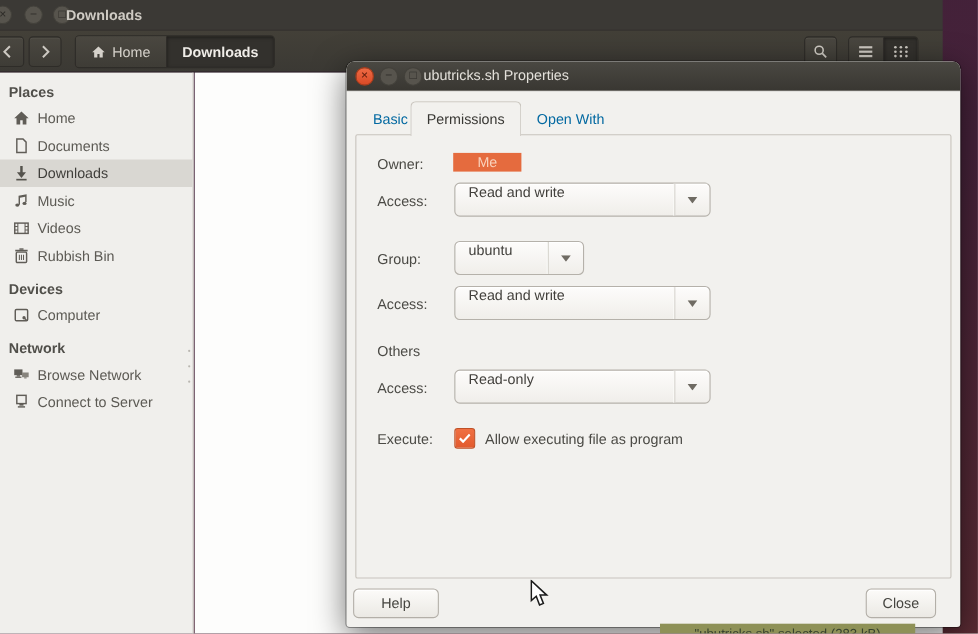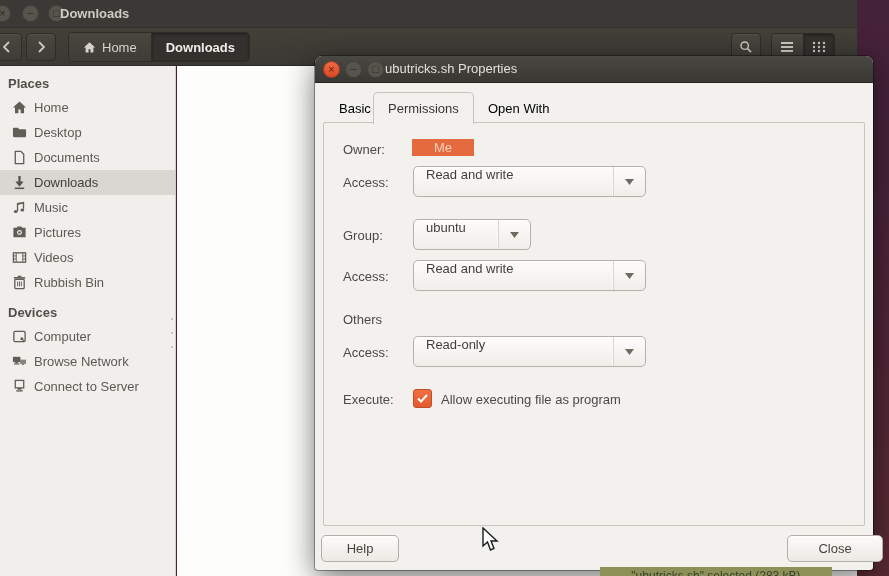--- a/index.html
+++ b/index.html
@@ -63,21 +63,21 @@
             box-shadow:0 8px 30px rgba(0,0,0,.55), 0 0 0 1px rgba(0,0,0,.35); }
   #dlg-titlebar { position:absolute; left:0; top:0; width:100%; height:27px;
                   background:linear-gradient(#4a4842,#393732); border-radius:7px 7px 0 0;
                   border-bottom:1px solid #26251f; }
   #dlg-titlebar .t-title { position:absolute; left:70px; top:5px; font-weight:normal; color:#e3e0da; }
   .wbtn.orange { background:linear-gradient(#ee6a44,#da4a26); border-color:#a83c1c; color:#5d1c0c; }
   
   .notebook { position:absolute; left:8px; right:8px; top:66px; bottom:44px;
               border:1px solid #c8c4bd; border-radius:2px; }
   .tab { position:absolute; top:38px; height:29px; display:flex; align-items:center;
-         justify-content:center; color:#000000; padding:0 14px; }
+         justify-content:center; color:#0369a1; padding:0 14px; }
   .tab.active { top:36px; height:32px; background:#f2f1ee; border:1px solid #c8c4bd;
                 border-bottom:none; border-radius:5px 5px 0 0; z-index:3; color:#383733; }
   
   .flabel { position:absolute; left:28px; color:#4b4a45; }
   .chip { position:absolute; left:97px; background:#e56b3e; color:#f9d2bc; padding:1px 22px; }
   .combo { position:absolute; left:98px; height:31px; border:1px solid #b5b1aa; border-radius:5px;
            background:linear-gradient(#fdfcfb,#f0eeea);
            box-shadow:inset 0 1px 0 #fff; display:flex; align-items:flex-start; }
   .combo .ctext { flex:1; padding-left:12px; color:#413f3b; }
   .combo .carrow { width:32px; height:100%; display:flex; align-items:center; justify-content:center;
@@ -165,52 +165,38 @@
     <div class="side-head">Places</div>
 
     <div class="side-item">
       <svg width="15" height="15" viewBox="0 0 16 16">
           <path d="M8 1.5L1 8h2.2v6h3.6v-4h2.4v4h3.6V8H15z" fill="#605d57"></path>
         </svg>
       <span>Home</span>
     </div>
     <div class="side-item">
       <svg width="15" height="15" viewBox="0 0 16 16">
-          <path d="M1 4.2c0-.7.5-1.2 1.2-1.2h4l1.6 1.6h6c.7 0 1.2.5 1.2 1.2v6c0 .7-.5 1.2-1.2 1.2H2.2c-.7 0-1.2-.5-1.2-1.2z" fill="#605d57"></path>
-        </svg>
-      <span>Desktop</span>
-    </div>
-    <div class="side-item">
-      <svg width="15" height="15" viewBox="0 0 16 16">
           <path d="M3.5 1.5h6l3 3v10h-9z" fill="none" stroke="#605d57" stroke-width="1.4"></path>
         </svg>
       <span>Documents</span>
     </div>
     <div class="side-item selected">
       <svg width="15" height="15" viewBox="0 0 16 16">
           <path d="M6.8 1h2.4v6h3.2L8 12.5 3.6 7h3.2z" fill="#55534d"></path>
           <rect x="3" y="13.4" width="10" height="1.6" fill="#55534d"></rect>
         </svg>
       <span>Downloads</span>
     </div>
     <div class="side-item">
       <svg width="15" height="15" viewBox="0 0 16 16">
           <path d="M5.2 3.2L13 1.8v7.4h-1.4V4l-5 1v6.8H5.2z" fill="#605d57"></path>
           <ellipse cx="4" cy="12.2" rx="2" ry="1.6" fill="#605d57"></ellipse>
           <ellipse cx="11" cy="10.6" rx="2" ry="1.6" fill="#605d57"></ellipse>
         </svg>
       <span>Music</span>
-    </div>
-    <div class="side-item">
-      <svg width="15" height="15" viewBox="0 0 16 16">
-          <path d="M5 3l1-1.5h4L11 3h3.5v10h-13V3z" fill="#605d57"></path>
-          <circle cx="8" cy="8" r="2.6" fill="#f0efec"></circle>
-          <circle cx="8" cy="8" r="1.3" fill="#605d57"></circle>
-        </svg>
-      <span>Pictures</span>
     </div>
     <div class="side-item">
       <svg width="15" height="15" viewBox="0 0 16 16">
           <rect x="1.5" y="3" width="13" height="10" fill="none" stroke="#605d57" stroke-width="1.4"></rect>
           <line x1="4.5" y1="3" x2="4.5" y2="13" stroke="#605d57" stroke-width="1"></line>
           <line x1="11.5" y1="3" x2="11.5" y2="13" stroke="#605d57" stroke-width="1"></line>
           <line x1="1.5" y1="6.3" x2="4.5" y2="6.3" stroke="#605d57" stroke-width="1"></line>
           <line x1="1.5" y1="9.6" x2="4.5" y2="9.6" stroke="#605d57" stroke-width="1"></line>
           <line x1="11.5" y1="6.3" x2="14.5" y2="6.3" stroke="#605d57" stroke-width="1"></line>
           <line x1="11.5" y1="9.6" x2="14.5" y2="9.6" stroke="#605d57" stroke-width="1"></line>
@@ -232,20 +218,21 @@
     <div class="side-head">Devices</div>
     <div class="side-item">
       <svg width="15" height="15" viewBox="0 0 16 16">
           <rect x="2" y="2.5" width="12" height="11" rx="1.2" fill="none" stroke="#605d57" stroke-width="1.4"></rect>
           <circle cx="10.5" cy="10.5" r="1.6" fill="#605d57"></circle>
           <path d="M10.5 10.5L13 13" stroke="#605d57" stroke-width="1.2"></path>
         </svg>
       <span>Computer</span>
     </div>
 
+    <div class="side-head">Network</div>
     <div class="side-item">
       <svg width="15" height="15" viewBox="0 0 16 16">
           <rect x="1" y="3" width="8" height="5.6" fill="#605d57"></rect>
           <rect x="3.4" y="8.6" width="3.2" height="1.4" fill="#605d57"></rect>
           <rect x="2" y="10" width="6" height="1.2" fill="#605d57"></rect>
           <rect x="8.6" y="6" width="6.4" height="4.6" fill="#87847d"></rect>
           <rect x="10.6" y="10.6" width="2.4" height="1.2" fill="#87847d"></rect>
         </svg>
       <span>Browse Network</span>
     </div>
@@ -345,21 +332,21 @@
 
   <div class="flabel" style="top:336px">Execute:</div>
   <div class="checkbox" style="top:333px">
     <svg width="11" height="9" viewBox="0 0 11 9">
         <path d="M1 4.5l3 3L10 1" fill="none" stroke="#fff" stroke-width="2"></path>
       </svg>
   </div>
   <div class="flabel" style="left:126px;top:336px">Allow executing file as program</div>
 
   <div class="gbtn" style="left:6px;top:479px;width:78px">Help</div>
-  <div class="gbtn" style="left:472px;top:479px;width:96px">Close</div>
+  <div class="gbtn" style="left:472px;top:479px;width:64px">Close</div>
 </div>
 
 <div class="abs" id="statusbar">
   <span>"ubutricks.sh" selected (283 kB)</span>
 </div>
 
 <div class="abs" id="cursor">
   <svg width="18" height="26" viewBox="0 0 18 26">
       <path d="M1 1l0 18 4.5-4 3 8 3.5-1.5-3-7.5 6 0z" fill="#fff" stroke="#1b1b1b" stroke-width="1.4"></path>
     </svg>

